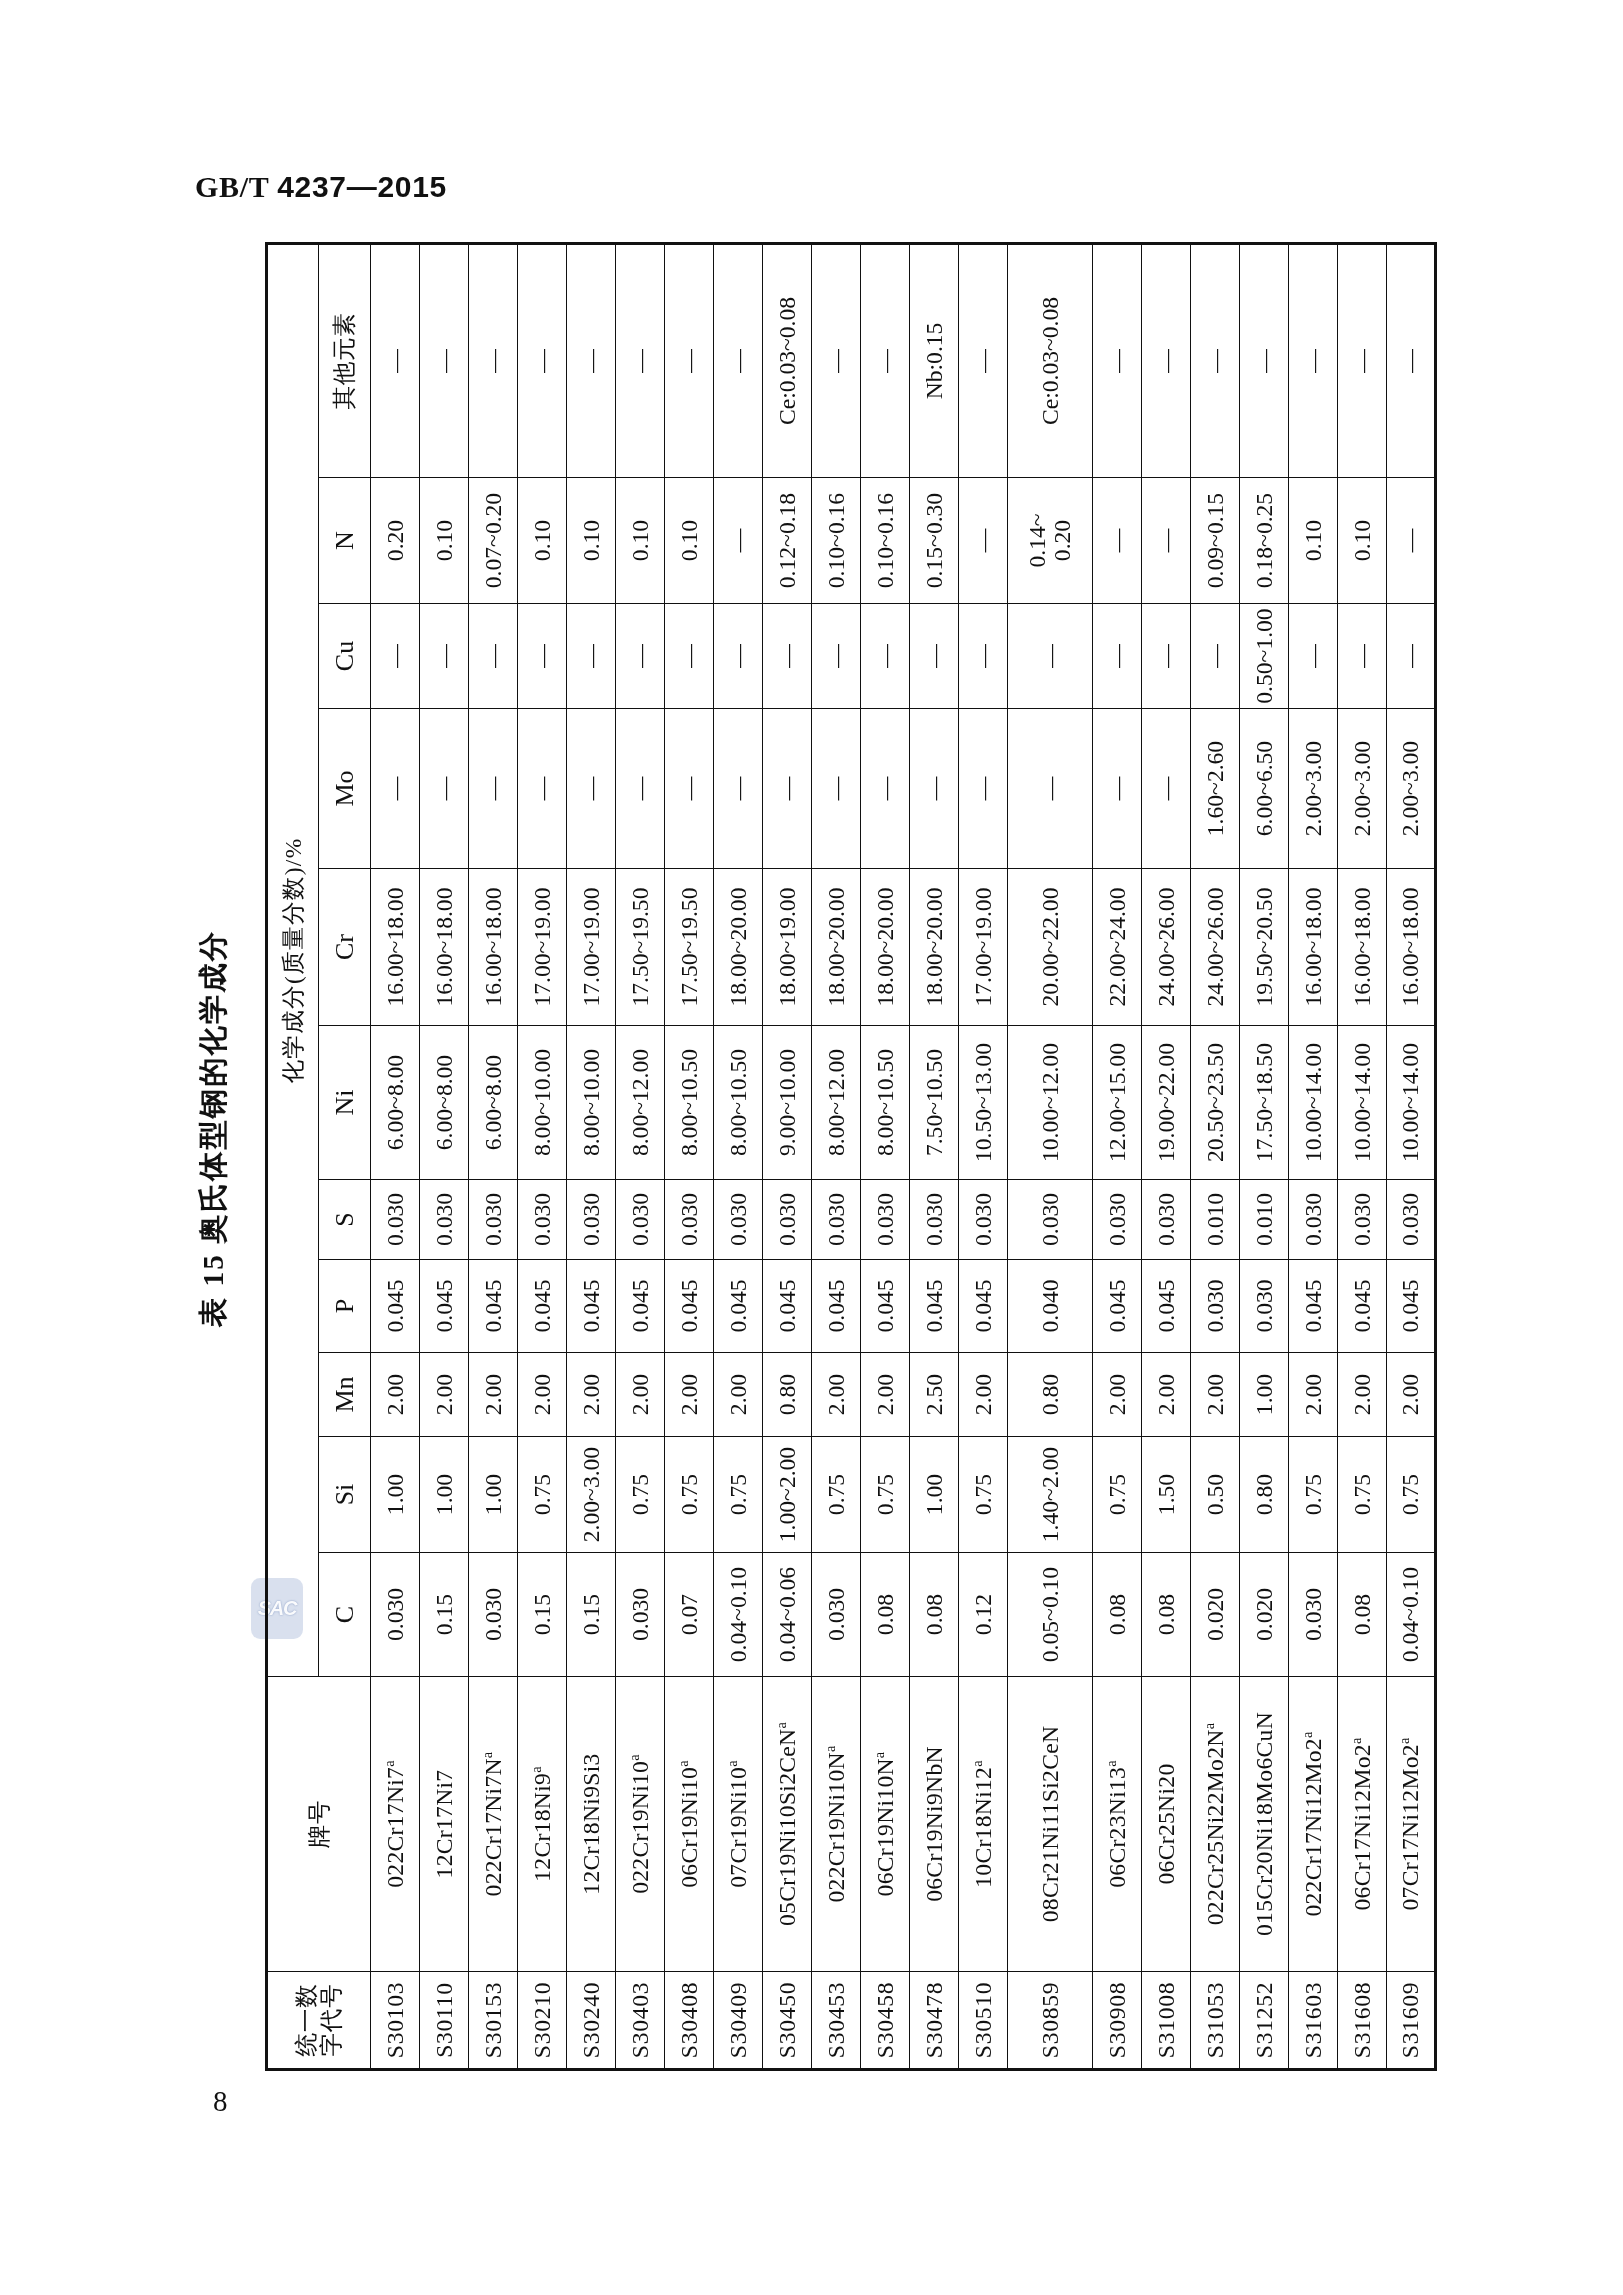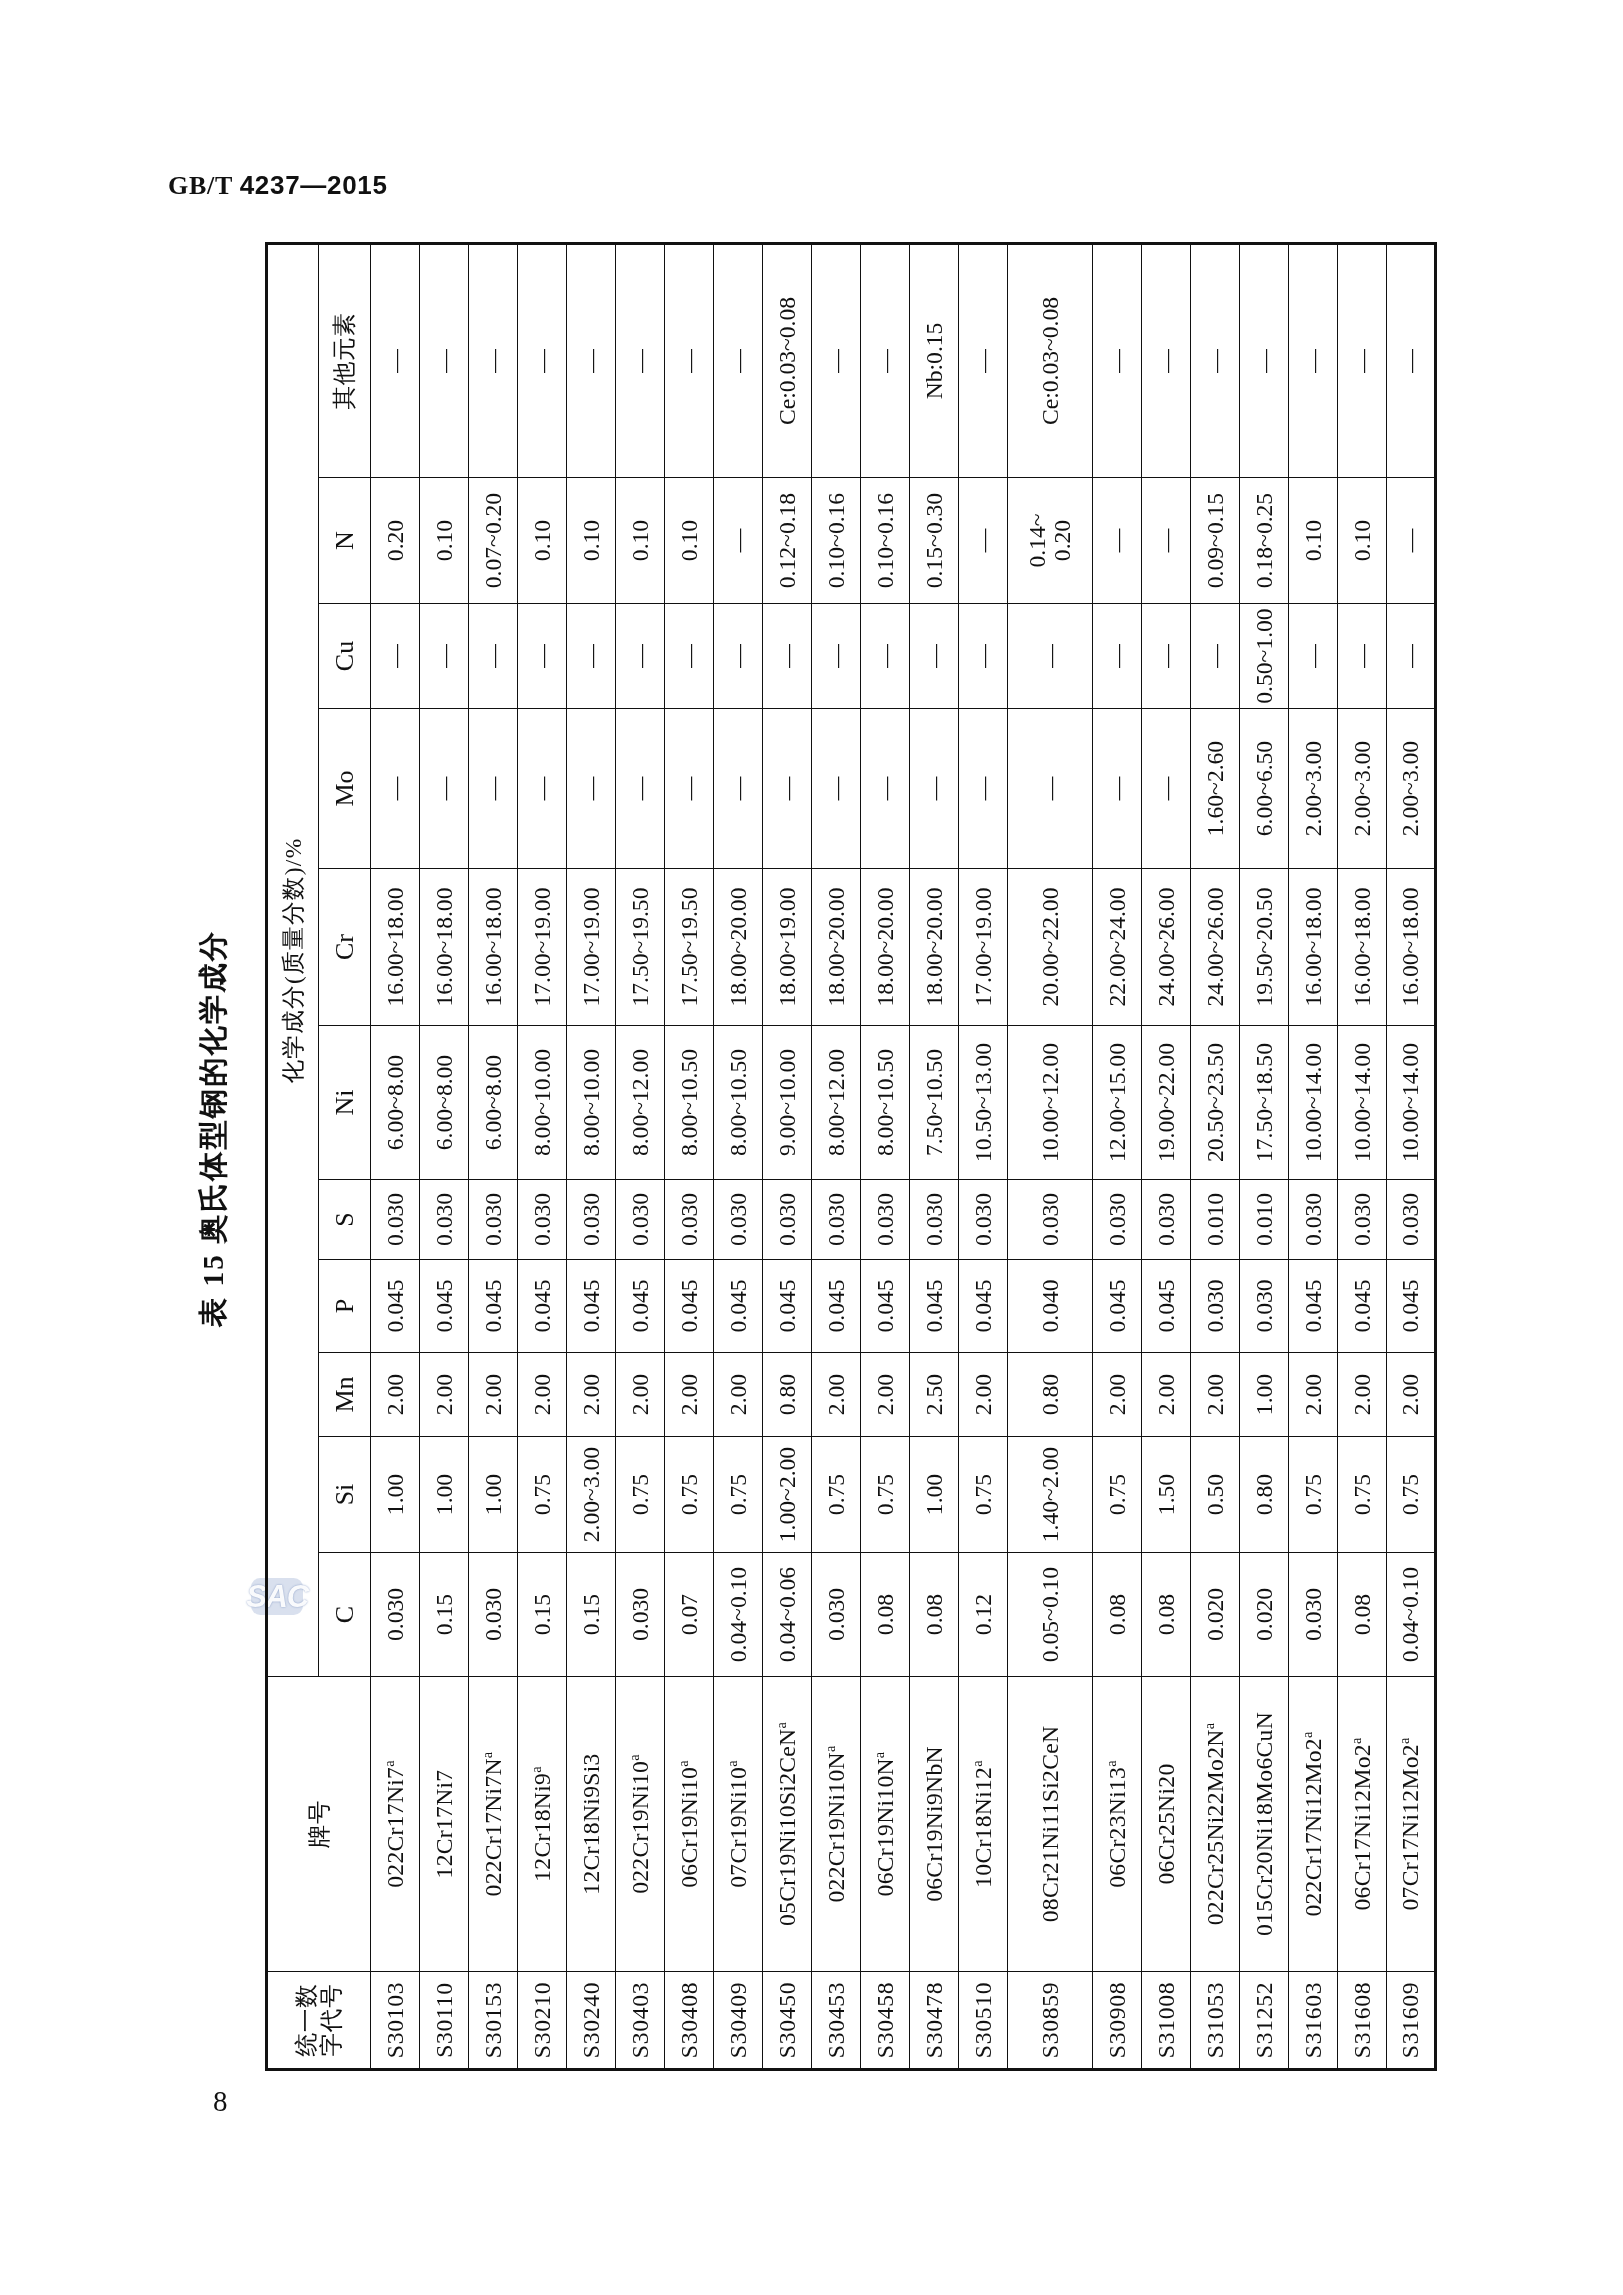--- a/index.html
+++ b/index.html
@@ -2,31 +2,31 @@
 <html style="font-size:10.5px"><head>
 <meta charset="utf-8">
 <style>
   html,body { margin:0; padding:0; background:#888; }
   .page {
     position:relative; width:1623px; height:2295px;
     background:#ffffff; overflow:hidden;
     font-family:"Liberation Serif", serif; color:#111;
   }
   .gbt-header {
-    position:absolute; left:168px; top:170px;
-    font-size:26px; font-weight:bold; letter-spacing:0.7px;
+    position:absolute; left:195px; top:170px;
+    font-size:30px; font-weight:bold; letter-spacing:0.7px;
     font-family:"Liberation Serif", serif; white-space:nowrap;
   }
   .gbt-header .num { font-family:"Liberation Sans", sans-serif; font-weight:600; }
   .watermark {
-    position:absolute; left:251px; top:1578px; width:52px; height:37px;
+    position:absolute; left:251px; top:1578px; width:52px; height:61px;
     background:rgba(164,180,214,0.42); border-radius:9.2px;
     display:flex; align-items:center; justify-content:center;
     font-family:"Liberation Sans", sans-serif; font-style:italic; font-weight:bold;
-    font-size:31px; color:rgba(255,255,255,0.95);
+    font-size:20px; color:rgba(255,255,255,0.95);
     text-shadow:0 0 2px rgba(120,142,190,0.9); letter-spacing:-1.3px;
   }
   
   .title-wrap { position:absolute; left:194px; top:883px; width:39px; height:491px; }
   .title-inner {
     width:491px; height:39px; transform:rotate(-90deg) translateX(-491px);
     transform-origin:0 0; display:flex; align-items:center; justify-content:center;
     font-size:29.4px; font-weight:bold; letter-spacing:2px; white-space:nowrap;
   }
   

